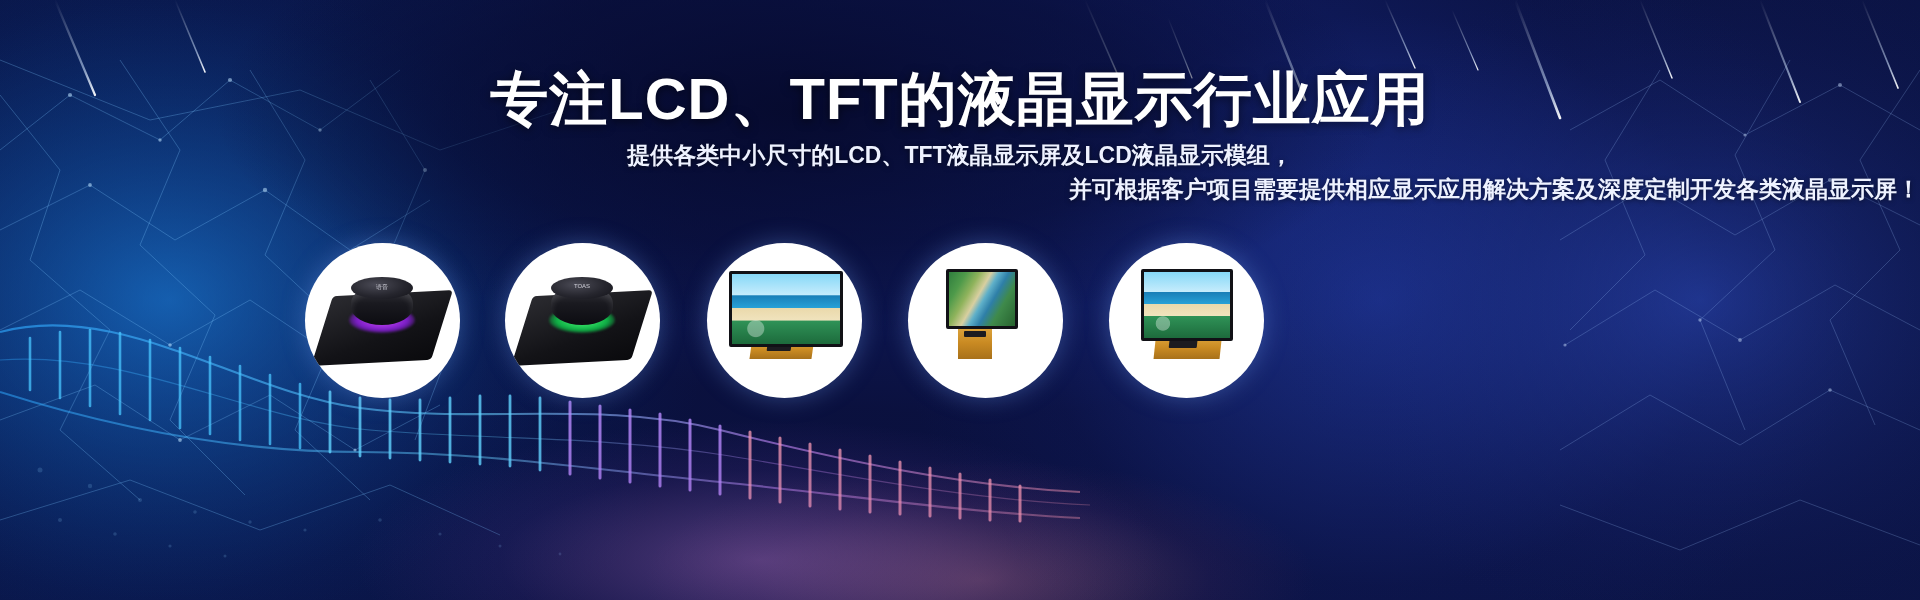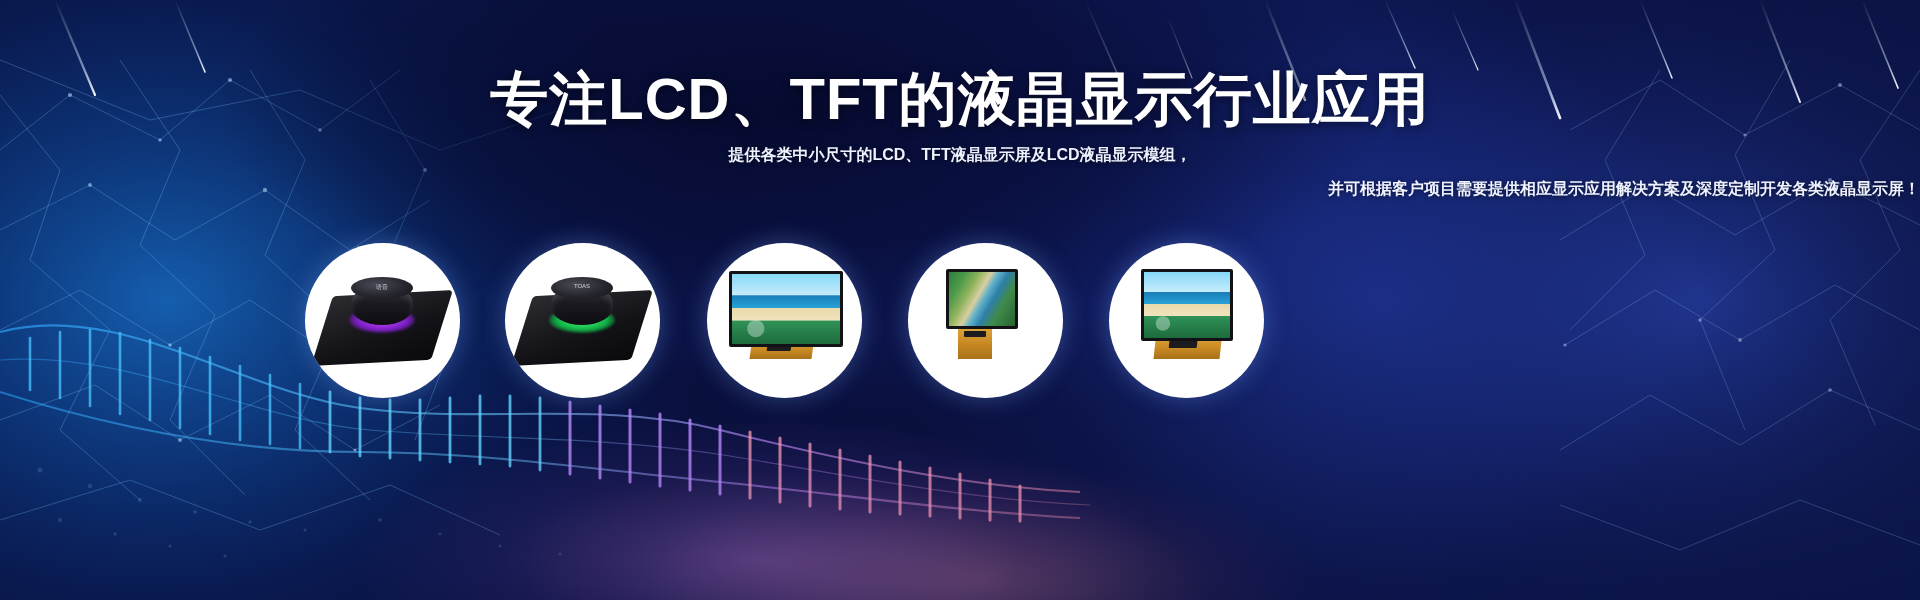--- a/index.html
+++ b/index.html
@@ -31,21 +31,21 @@
   #main-title{
     margin:0;position:absolute;top:68px;left:0;width:1920px;
     font-size:58px;line-height:62px;font-weight:bold;color:#ffffff;
     letter-spacing:1px;
     text-shadow:0 2px 10px rgba(0,0,0,0.55);
     white-space:nowrap;
     text-align:center;
   }
   .subtitle{
     position:absolute;left:0;width:1920px;
-    font-size:16px;line-height:30px;color:#eef2ff;font-weight:bold;
+    font-size:23px;line-height:30px;color:#eef2ff;font-weight:bold;
     text-shadow:0 1px 5px rgba(0,0,0,0.55);white-space:nowrap;
   }
   #subtitle-1{top:140px;}
   #subtitle-2{top:174px;text-align:right;}
   
   #product-row{position:absolute;top:243px;left:0;width:1920px;height:160px;}
   .product-circle{
     position:absolute;width:155px;height:155px;border-radius:50%;
     background:#ffffff;overflow:hidden;
     box-shadow:0 0 24px rgba(120,170,255,0.35);

